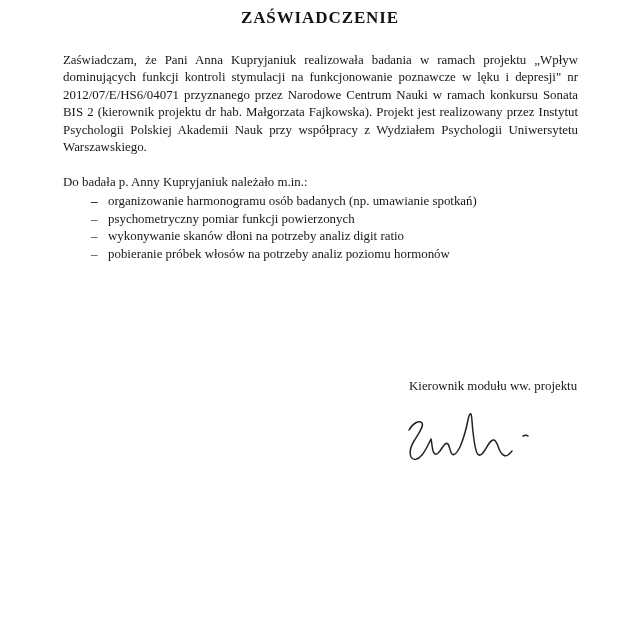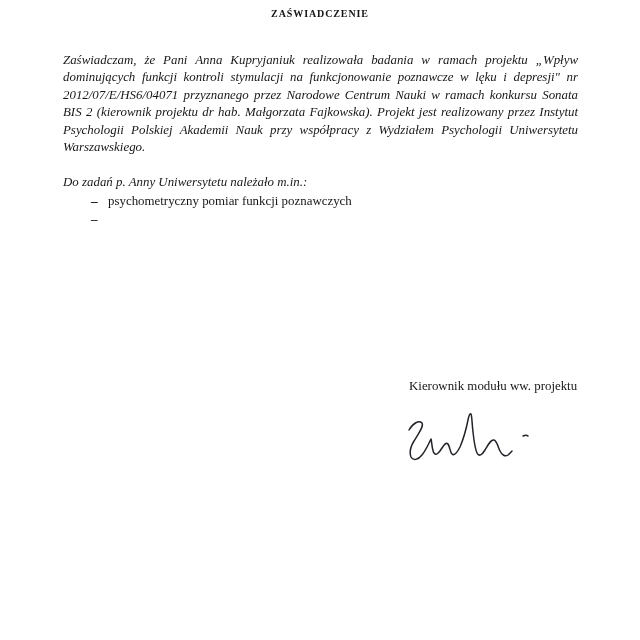--- a/index.html
+++ b/index.html
@@ -21,29 +21,28 @@
     height: 640px;
     background: #ffffff;
   }
   .doc-title {
     position: absolute;
     top: 8px;
     left: 0;
     width: 640px;
     text-align: center;
     font-weight: bold;
-    font-size: 10px;
+    font-size: 17px;
     letter-spacing: 0.9px;
     color: #141414;
   }
   .body-block {
     position: absolute;
     left: 63px;
     width: 515px;
-    font-style: italic;
   }
   .para {
     text-align: justify;
     text-justify: inter-word;
     font-size: 12.9px;
     line-height: 17.4px;
     color: #171717;
     margin: 0;
     -webkit-hyphens: none;
     hyphens: none;
@@ -114,38 +113,41 @@
 </style>
 </head>
 <body>
 
 <div class="page">
 
   <div class="doc-title">ZAŚWIADCZENIE</div>
 
   <p class="para body-block" id="para-intro">Zaświadczam, że Pani Anna Kupryjaniuk realizowała badania w ramach projektu „Wpływ dominujących funkcji kontroli stymulacji na funkcjonowanie poznawcze w lęku i depresji" nr 2012/07/E/HS6/04071 przyznanego przez Narodowe Centrum Nauki w ramach konkursu Sonata BIS 2 (kierownik projektu dr hab. Małgorzata Fajkowska). Projekt jest realizowany przez Instytut Psychologii Polskiej Akademii Nauk przy współpracy z Wydziałem Psychologii Uniwersytetu Warszawskiego.</p>
 
-  <p class="para body-block para-last-line-left" id="tasks-lead">Do zadań p. Anny Uniwersytetu należało m.in.:</p>
+  <p class="para body-block para-last-line-left" id="tasks-lead">Do badała p. Anny Kupryjaniuk należało m.in.:</p>
 
   <ul id="tasks-list">
     <li>
       <span class="dash">–</span>
     </li>
     <li>
       <span class="dash">–</span>
+      <span>organizowanie harmonogramu osób badanych (np. umawianie spotkań)</span>
     </li>
     <li>
       <span class="dash">–</span>
-      <span>psychometryczny pomiar funkcji poznawczych</span>
+      <span>psychometryczny pomiar funkcji powierzonych</span>
     </li>
     <li>
       <span class="dash">–</span>
+      <span>wykonywanie skanów dłoni na potrzeby analiz digit ratio</span>
     </li>
     <li>
       <span class="dash">–</span>
+      <span>pobieranie próbek włosów na potrzeby analiz poziomu hormonów</span>
     </li>
   </ul>
 
 
   <div class="sig-block">
     <div class="sig-caption">Kierownik modułu ww. projektu</div>
     <div class="sig-mark">
       <svg viewBox="0 0 140 62" xmlns="http://www.w3.org/2000/svg" aria-hidden="true">
         <g fill="none" stroke="#23242a" stroke-width="1.5" stroke-linecap="round" stroke-linejoin="round">
           <path d="M4 20 C8 13, 14 10, 17 13 C19 16, 14 23, 9 31 C6 36, 4 42, 6 47 C8 51, 13 50, 17 45 C21 40, 24 33, 26 29 C27 33, 27 40, 29 43 C31 46, 34 43, 37 38 C39 35, 41 32, 43 34 C45 37, 45 42, 47 44 C49 46, 52 43, 55 37 C58 30, 61 20, 63 10 C64 5, 65 3, 66 4 C67 6, 67 14, 68 22 C69 31, 70 39, 72 43 C74 47, 77 45, 80 40 C83 35, 86 29, 89 30 C92 31, 93 37, 95 41 C97 45, 100 47, 103 45 C105 43.5, 106 42, 107 41"></path>

